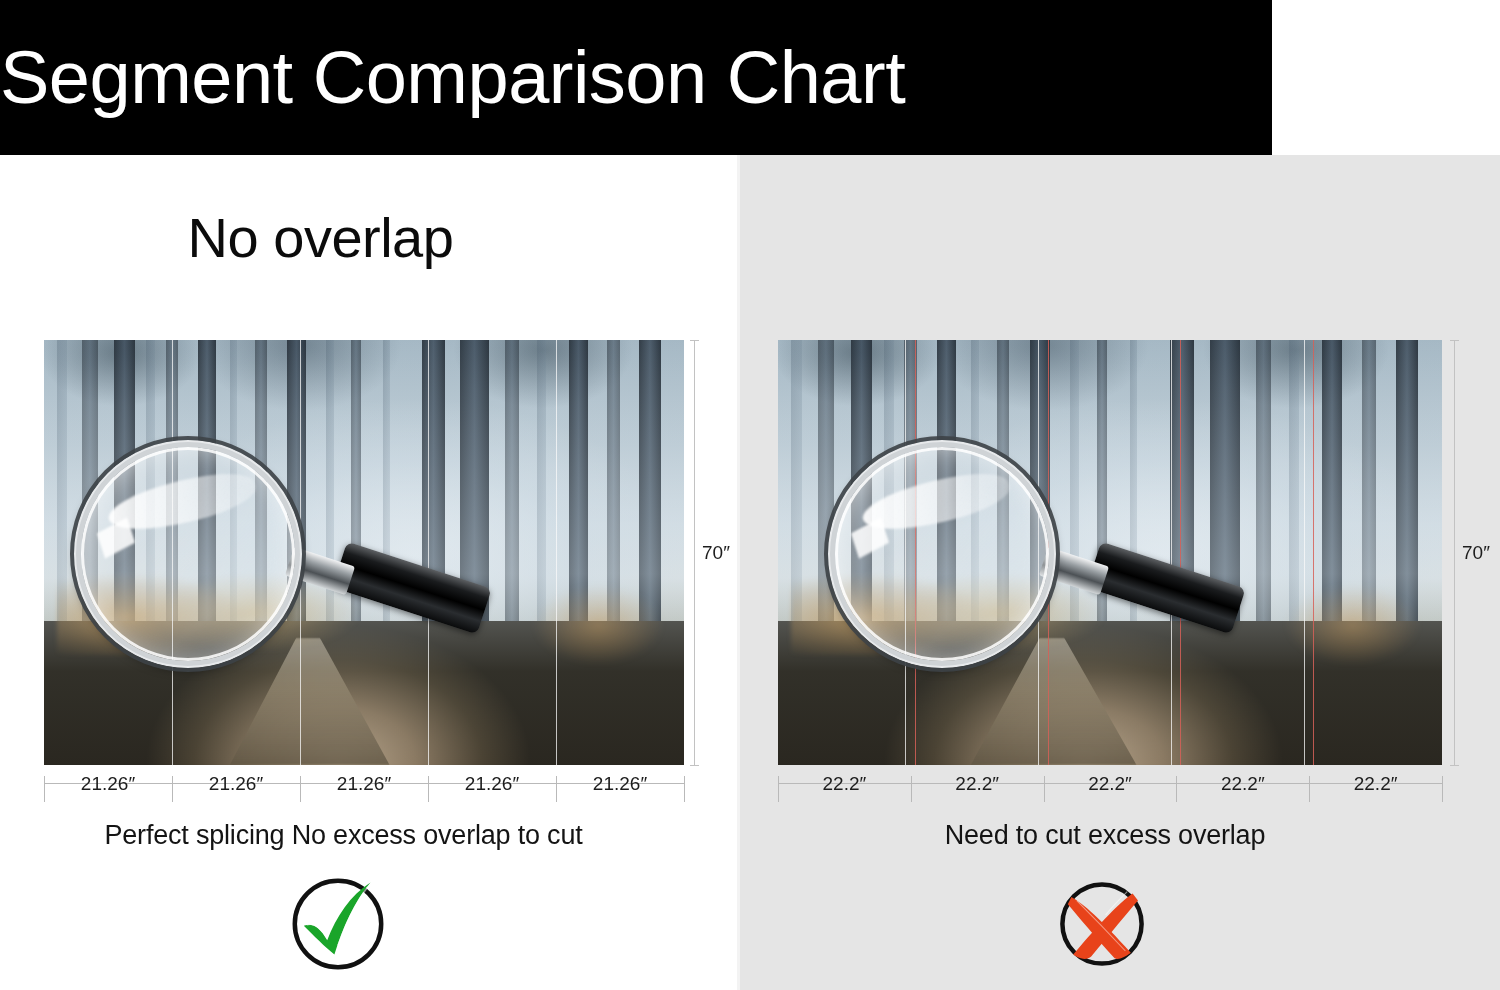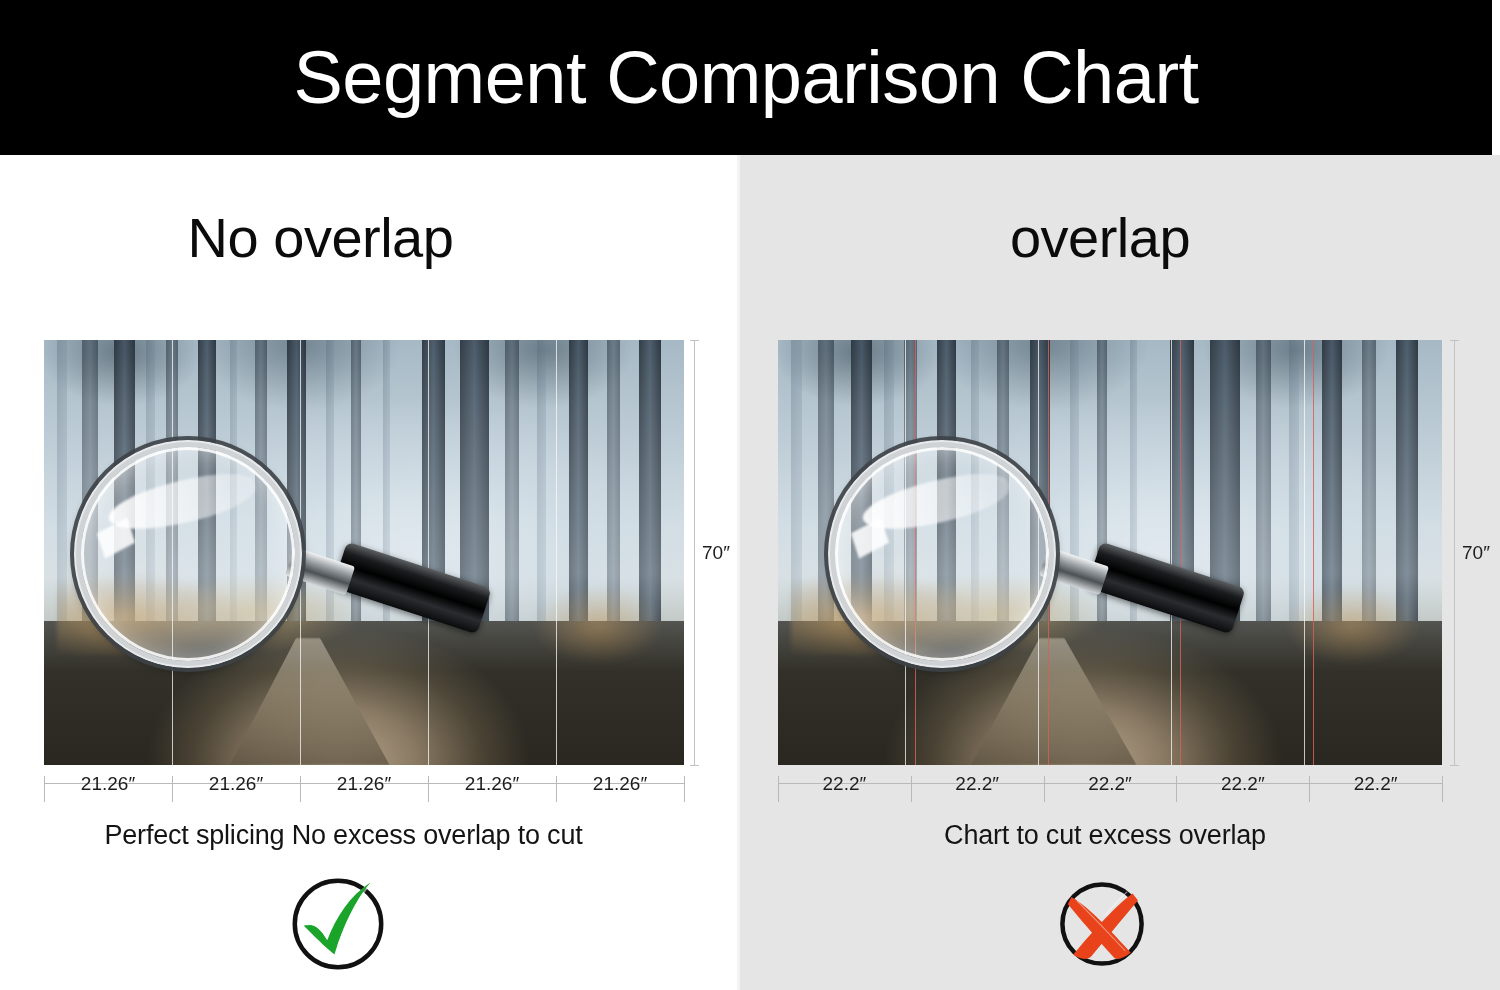--- a/index.html
+++ b/index.html
@@ -7,23 +7,23 @@
     width: 1500px; height: 990px;
     font-family: "Liberation Sans", sans-serif;
     background: #ffffff;
     overflow: hidden;
   }
   #page { position: relative; width: 1500px; height: 990px; }
 
   
   .banner {
     position: absolute; left: 0; top: 0;
-    width: 1492px; height: 155px;
+    width: 1272px; height: 155px;
     background: #000000;
-    display: flex; align-items: center; justify-content: center;
+    display: flex; align-items: center; justify-content: flex-start;
   }
   .banner-title {
     color: #ffffff;
     font-size: 74px;
     font-weight: 400;
     letter-spacing: -0.5px;
     font-family: "Liberation Sans", sans-serif;
   }
 
   
@@ -319,21 +319,20 @@
           <path d="M25 61 C34 58 41 64 48 76" fill="none" stroke="#ffffff" stroke-width="1.6" opacity="0.65"></path>
           <path d="M60 84 C70 56 80 36 93 19" fill="none" stroke="#ffffff" stroke-width="1.8" opacity="0.55"></path>
         </svg>
       </div>
     </div>
 
     <div class="panel-divider"></div>
 
     <div class="panel panel-right">
 
-      <div class="panel-heading">overlap</div>
 
       <div class="img-block img-block-right">
         <div class="photo">
           <div class="sky"></div>
           <div class="canopy"></div>
           <div class="trees">
             <div class="trunk far" style="left:2%;  width:1.6%; height:86%"></div>
             <div class="trunk mid" style="left:6%;  width:2.4%; height:92%"></div>
             <div class="trunk" style="left:11%; width:3.2%; height:96%"></div>
             <div class="trunk far" style="left:16%; width:1.4%; height:80%"></div>
@@ -397,21 +396,21 @@
         </div>
       </div>
 
       <div class="dim-v dim-v-right">
         <div class="dim-v-line"></div>
         <div class="dim-v-cap" style="top:0"></div>
         <div class="dim-v-cap" style="top:100%"></div>
         <div class="dim-v-label">70″</div>
       </div>
 
-      <div class="caption">Chart to cut excess overlap</div>
+      <div class="caption">Need to cut excess overlap</div>
 
       <div class="badge">
         <svg class="badge-svg" viewBox="0 0 120 120">
           <circle cx="60" cy="60" r="44" fill="none" stroke="#111111" stroke-width="5"></circle>
           <path d="M26 30 C40 38 58 54 92 92 C84 98 78 100 74 98 C52 74 34 52 22 38 Z" fill="#e8431a"></path>
           <path d="M94 26 C80 36 60 56 28 94 C36 100 44 100 48 96 C70 70 88 48 100 34 Z" fill="#e8431a"></path>
           <path d="M88 24 C80 32 72 40 64 50" fill="none" stroke="#ffffff" stroke-width="1.4" opacity="0.5"></path>
           <path d="M32 34 C44 46 60 62 86 90" fill="none" stroke="#ffffff" stroke-width="1.2" opacity="0.45"></path>
         </svg>
       </div>

